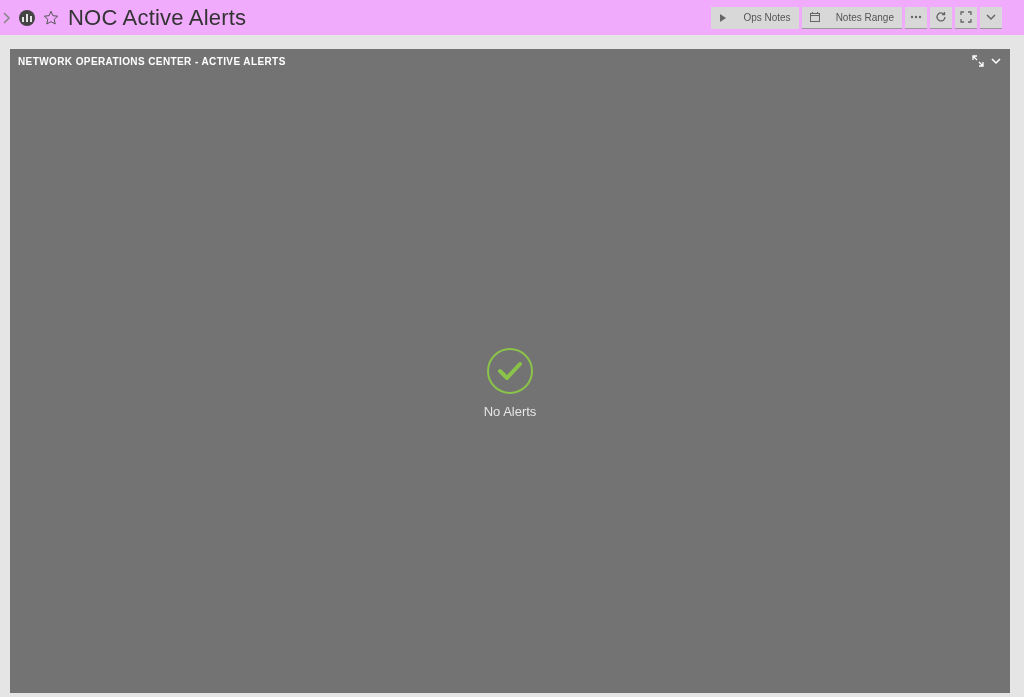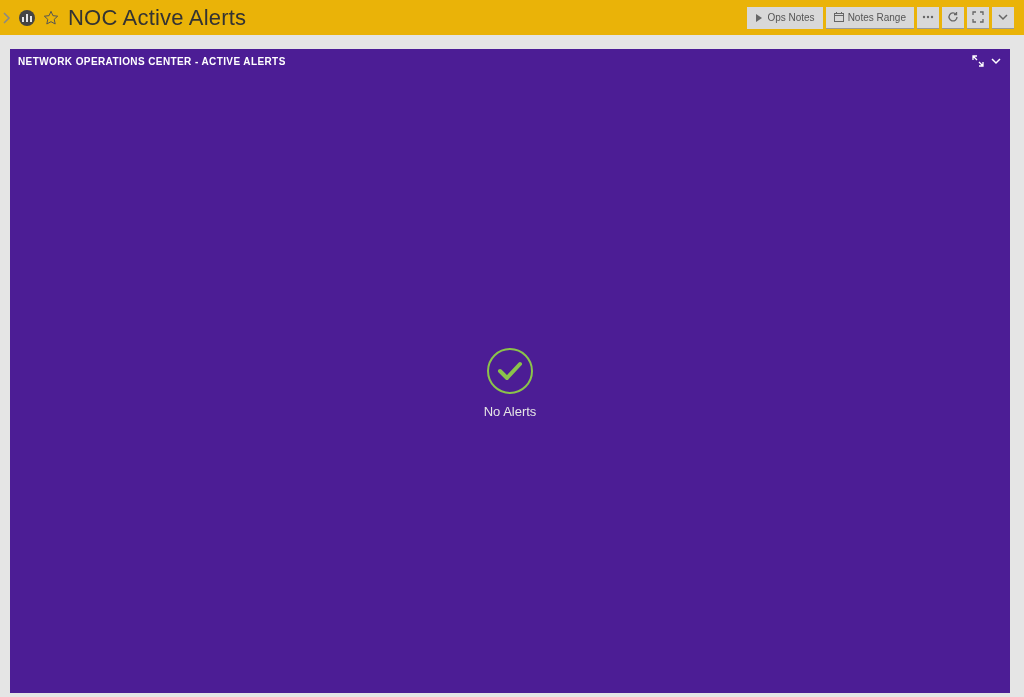--- a/index.html
+++ b/index.html
@@ -7,22 +7,22 @@
       font-family: -apple-system, BlinkMacSystemFont, "Segoe UI", Arial, sans-serif;
       background: #e5e5e5;
       width: 1024px;
       height: 697px;
       overflow: hidden;
     }
     .header {
       display: flex;
       align-items: center;
       height: 35px;
-      padding: 0 10px 0 0;
-      background: #eab308;
+      padding: 0 22px 0 0;
+      background: #f0abfc;
     }
     .header-left {
       display: flex;
       align-items: center;
       flex: 1;
     }
     .expand-handle {
       display: flex;
       align-items: center;
       justify-content: center;
@@ -63,37 +63,37 @@
     }
     .toolbar-btn {
       background: #d8d8d8;
       border: none;
       height: 22px;
       padding: 0 8px;
       font-size: 10px;
       color: #555;
       display: flex;
       align-items: center;
-      gap: 4px;
+      gap: 16px;
       cursor: pointer;
     }
     .toolbar-btn.icon-only {
       width: 22px;
       padding: 0;
       justify-content: center;
     }
     .toolbar-btn.underlined {
       border-bottom: 1px solid #999;
     }
     .toolbar-btn svg { display: block; }
     .widget-wrap {
       padding: 14px 10px 10px 10px;
     }
     .widget {
-      background: #4c1d95;
+      background: #737373;
       width: 1000px;
       height: 644px;
       position: relative;
     }
     .widget-header {
       display: flex;
       align-items: center;
       height: 24px;
       padding: 0 8px;
     }

